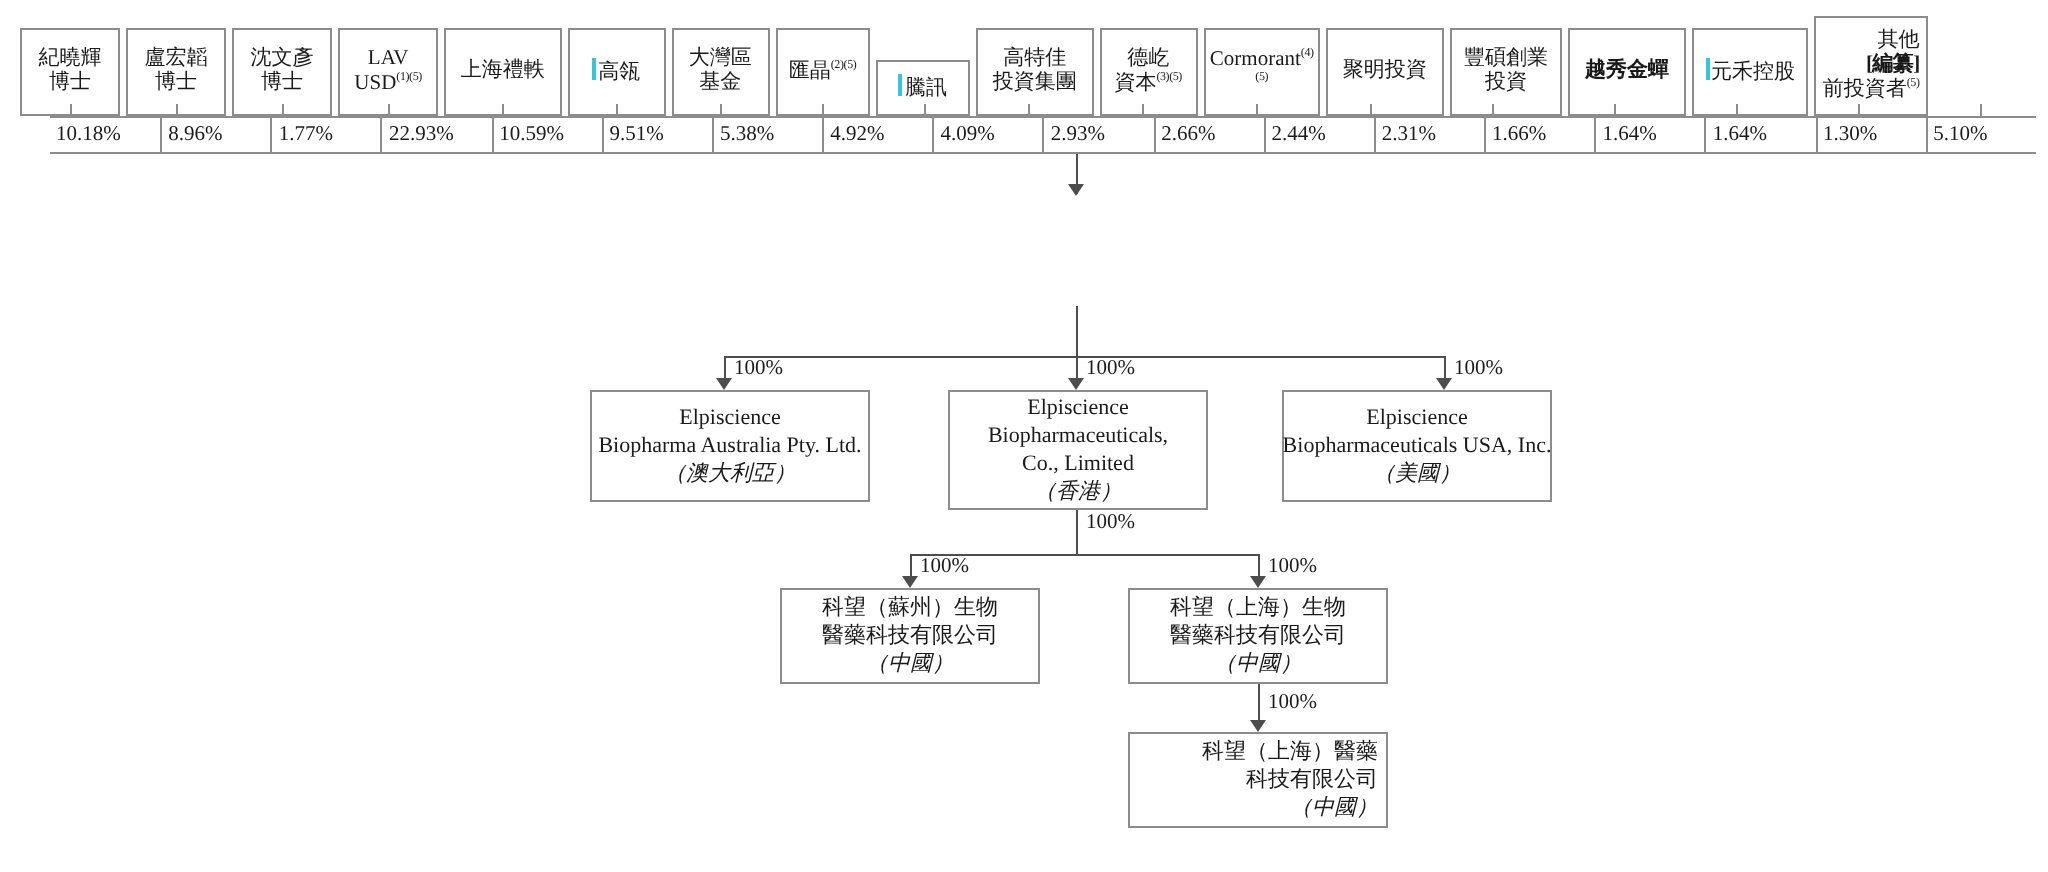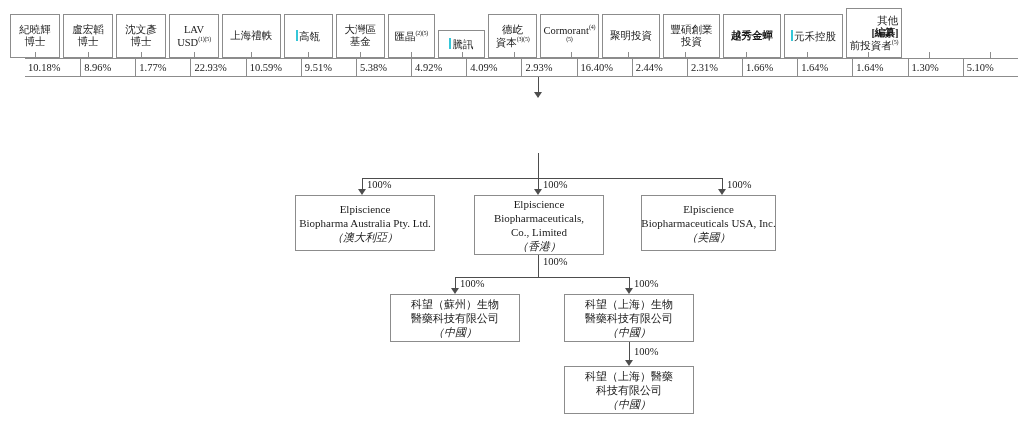--- a/index.html
+++ b/index.html
@@ -190,20 +190,26 @@
         </span>
       </div>
       <div class="sh-box" style="width: 47.1893px; height: 44px;">
         <span class="sh-label">
           <span style="display: block;">匯晶<sup>(2)(5)</sup></span>
         </span>
       </div>
       <div class="sh-box" style="width: 47.1893px; height: 28px;">
         <span class="sh-label">
           <span style="display: block;"><span class="cursor-bar"></span>騰訊</span>
+        </span>
+      </div>
+      <div class="sh-box" style="width: 58.5148px; height: 44px;">
+        <span class="sh-label">
+          <span style="display: block;">高特佳</span>
+          <span style="display: block;">投資集團</span>
         </span>
       </div>
       <div class="sh-box" style="width: 49.0769px; height: 44px;">
         <span class="sh-label">
           <span style="display: block;">德屹</span>
           <span style="display: block;">資本<sup>(3)(5)</sup></span>
         </span>
       </div>
       <div class="sh-box" style="width: 58.5148px; height: 44px;">
         <span class="sh-label">
@@ -244,21 +250,21 @@
       <div class="pct-cell first" style="width: 55.1667px;">10.18%</div>
       <div class="pct-cell" style="width: 55.1667px;">8.96%</div>
       <div class="pct-cell" style="width: 55.1667px;">1.77%</div>
       <div class="pct-cell" style="width: 55.1667px;">22.93%</div>
       <div class="pct-cell" style="width: 55.1667px;">10.59%</div>
       <div class="pct-cell" style="width: 55.1667px;">9.51%</div>
       <div class="pct-cell" style="width: 55.1667px;">5.38%</div>
       <div class="pct-cell" style="width: 55.1667px;">4.92%</div>
       <div class="pct-cell" style="width: 55.1667px;">4.09%</div>
       <div class="pct-cell" style="width: 55.1667px;">2.93%</div>
-      <div class="pct-cell" style="width: 55.1667px;">16.40%</div>
+      <div class="pct-cell" style="width: 55.1667px;">2.66%</div>
       <div class="pct-cell" style="width: 55.1667px;">2.44%</div>
       <div class="pct-cell" style="width: 55.1667px;">2.31%</div>
       <div class="pct-cell" style="width: 55.1667px;">1.66%</div>
       <div class="pct-cell" style="width: 55.1667px;">1.64%</div>
       <div class="pct-cell" style="width: 55.1667px;">1.64%</div>
       <div class="pct-cell" style="width: 55.1667px;">1.30%</div>
       <div class="pct-cell" style="width: 55.1667px;">5.10%</div>
     </div>
 
   <div class="vline" style="left:538px; top:77px; height:20px;"></div>
@@ -320,21 +326,21 @@
   <div class="ent-box" style="left:564px; top:294px; width:130px; height:48px;">
     <span class="ln">科望（上海）生物</span>
     <span class="ln">醫藥科技有限公司</span>
     <span class="ln ital">（中國）</span>
   </div>
 
   <div class="vline" style="left:629px; top:342px; height:21px;"></div>
   <div class="arrow" style="left:625px; top:360px;"></div>
   <div class="pct-lbl" style="left:634px; top:346px;">100%</div>
 
-  <div class="ent-box" style="left:564px; top:366px; width:130px; height:48px;">
+  <div class="ent-box" style="left:564px; top:366px; width:130px; height:48px;align-items:flex-end;">
     <span class="ln">科望（上海）醫藥</span>
     <span class="ln">科技有限公司</span>
     <span class="ln ital">（中國）</span>
   </div>
 
 <div class="stub" style="left: 35.0104px;"></div>
     <div class="stub" style="left: 88.0311px;"></div>
     <div class="stub" style="left: 141.052px;"></div>
     <div class="stub" style="left: 194.072px;"></div>
     <div class="stub" style="left: 251.34px;"></div>

